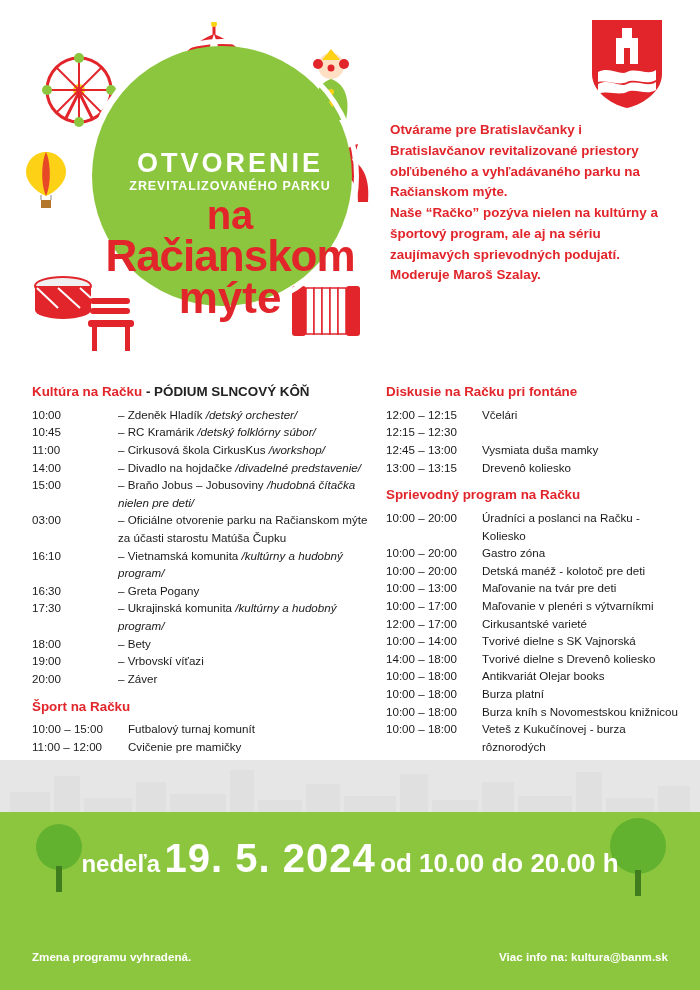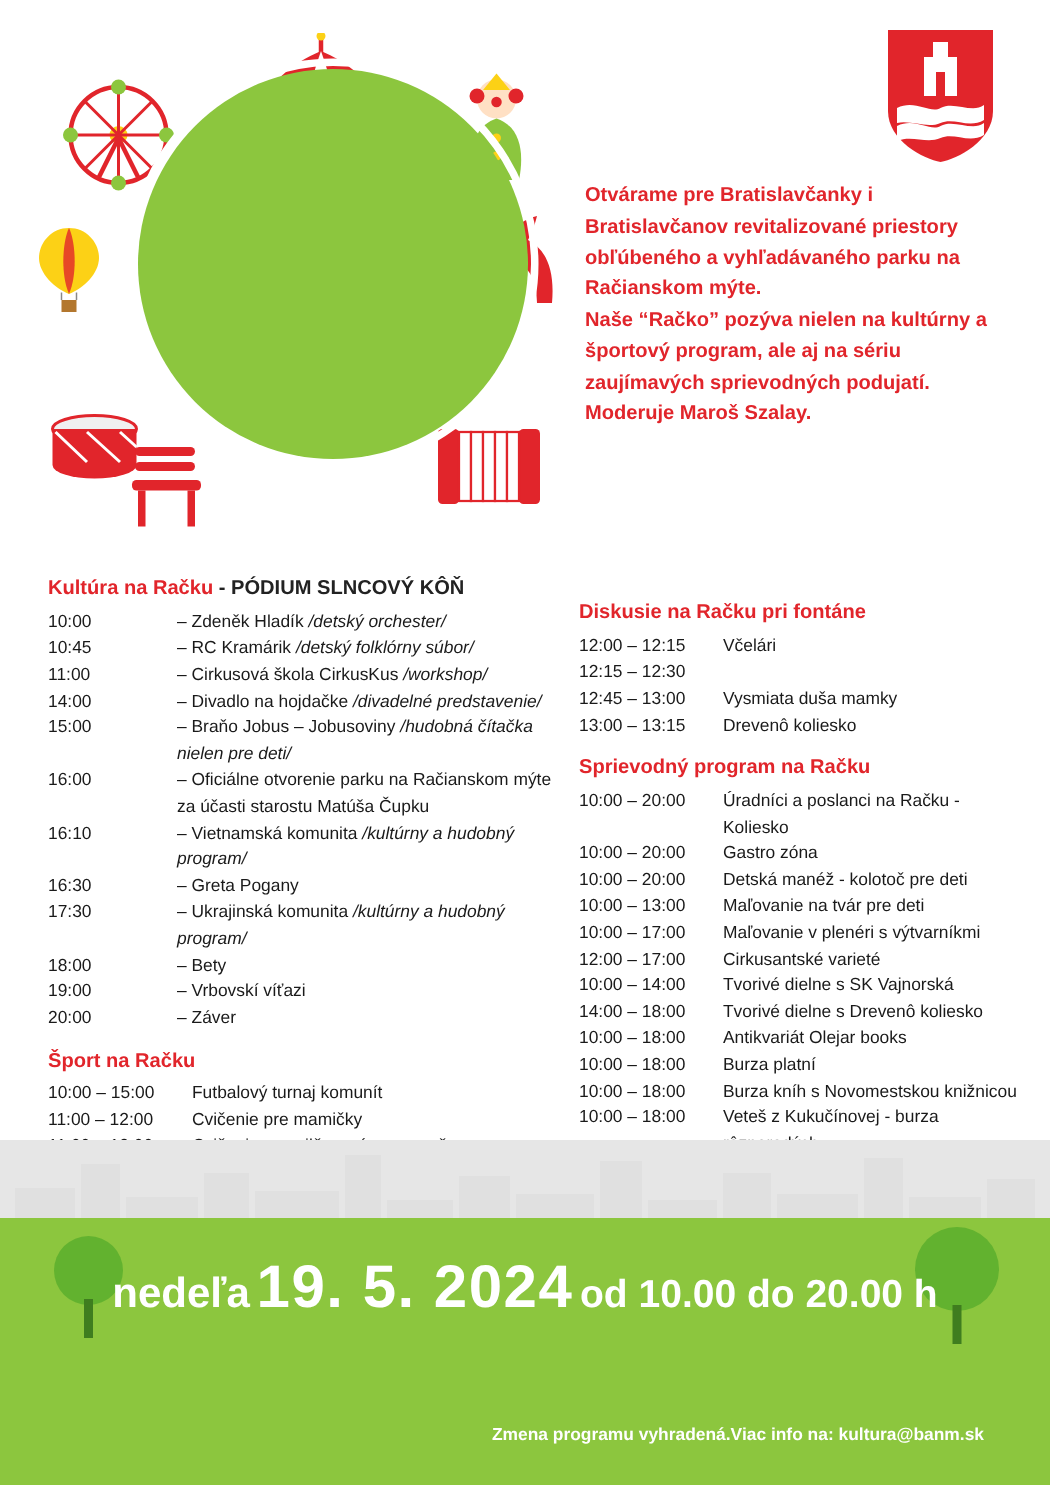--- a/index.html
+++ b/index.html
@@ -65,21 +65,21 @@
 
   
   .intro {
     position: absolute; left: 390px; top: 120px; width: 290px;
     color: #e1252b; font-size: 13.4px; font-weight: bold; line-height: 1.55;
   }
 
   
   .cols { position: absolute; left: 0; top: 384px; width: 700px; }
   .col-left { position: absolute; left: 32px; top: 0; width: 340px; }
-  .col-right { position: absolute; left: 386px; top: 16px; width: 300px; }
+  .col-right { position: absolute; left: 386px; top: 0; width: 300px; }
 
   .sec-head {
     color: #e1252b; font-weight: bold; font-size: 13.4px;
     margin-bottom: 5px; line-height: 1.25;
   }
   .sec-head .sub { color: #222; font-weight: bold; }
   .sec-head-gap { margin-top: 11px; }
 
   .row {
     font-size: 11.6px; color: #1a1a1a; line-height: 1.52;
@@ -100,35 +100,35 @@
   .sky-b { position: absolute; bottom: 0; background: #e0e0e0; }
 
   .greenband {
     position: absolute; left: 0; top: 812px; width: 700px; height: 120px;
     background: #8cc63e;
   }
   .date-line {
     position: absolute; left: 0; top: 836px; width: 700px; text-align: center;
     color: #ffffff; font-weight: bold; white-space: nowrap;
   }
-  .date-line .w1 { font-size: 28px; }
+  .date-line .w1 { font-size: 24px; }
   .date-line .w2 { font-size: 40px; letter-spacing: 1px; }
   .date-line .w3 { font-size: 26px; }
 
   .tree { position: absolute; }
   .tree .crown { width: 46px; height: 46px; border-radius: 50%; background: #62b22f; }
   .tree .trunk { width: 6px; height: 26px; background: #3f7d1f; margin: -4px auto 0; }
 
   .footer {
     position: absolute; left: 0; top: 932px; width: 700px; height: 58px;
     background: #8cc63e;
   }
   .footer-inner {
     position: absolute; left: 0; top: 950px; width: 700px;
-    display: flex; justify-content: flex-end; padding: 0 44px;
+    display: flex; justify-content: space-between; padding: 0 32px;
     color: #ffffff; font-size: 11.6px; font-weight: bold;
   }
 </style>
 </head>
 <body>
 
 <div class="hero">
   <div class="hero-art">
 
     <svg class="ferris" viewBox="0 0 86 86">
@@ -213,20 +213,27 @@
         <rect x="10" y="18" width="40" height="6" rx="3"></rect>
         <rect x="8" y="30" width="46" height="7" rx="3"></rect>
         <rect x="12" y="37" width="5" height="24"></rect>
           <rect x="45" y="37" width="5" height="24"></rect>
       </g>
     </svg>
 
     <div class="green-blob"></div>
     <div class="green-ring"></div>
 
+    <div class="title-block">
+      <div class="t-otvorenie">OTVORENIE</div>
+      <div class="t-zrev">ZREVITALIZOVANÉHO PARKU</div>
+      <div class="t-na">na</div>
+      <div class="t-rac">Račianskom</div>
+      <div class="t-myte">mýte</div>
+    </div>
   </div>
 
   <svg class="crest" viewBox="0 0 74 92">
     <path d="M2 2 L72 2 L72 56 C72 76 48 88 37 90 C26 88 2 76 2 56 Z" fill="#e1252b"></path>
     <rect x="26" y="20" width="22" height="26" fill="#ffffff"></rect>
     <rect x="32" y="10" width="10" height="12" fill="#ffffff"></rect>
     <rect x="34" y="30" width="6" height="16" fill="#e1252b"></rect>
     <path d="M8 54 C20 48 30 58 37 54 C46 49 58 58 66 52 L66 62 C56 68 46 60 37 64 C28 68 18 62 8 64 Z" fill="#ffffff"></path>
     <path d="M8 66 C20 60 30 70 37 66 C46 61 58 70 66 64 L66 72 C56 78 46 70 37 74 C28 78 18 72 8 76 Z" fill="#ffffff"></path>
   </svg>
@@ -258,21 +265,21 @@
       </div>
     <div class="row">
         <span class="time">14:00</span>
         <span class="txt"><span>– Divadlo na hojdačke</span> <i>/divadelné predstavenie/</i></span>
       </div>
     <div class="row">
         <span class="time">15:00</span>
         <span class="txt"><span>– Braňo Jobus – Jobusoviny</span> <i>/hudobná čítačka nielen pre deti/</i></span>
       </div>
     <div class="row">
-        <span class="time">16:00</span>
+        <span class="time">03:00</span>
         <span class="txt"><span>– Oficiálne otvorenie parku na Račianskom mýte</span></span>
       </div>
     <div class="row cont">za účasti starostu Matúša Čupku</div>
     <div class="row">
         <span class="time">16:10</span>
         <span class="txt"><span>– Vietnamská komunita</span> <i>/kultúrny a hudobný program/</i></span>
       </div>
     <div class="row">
         <span class="time">16:30</span>
         <span class="txt"><span>– Greta Pogany</span></span>

